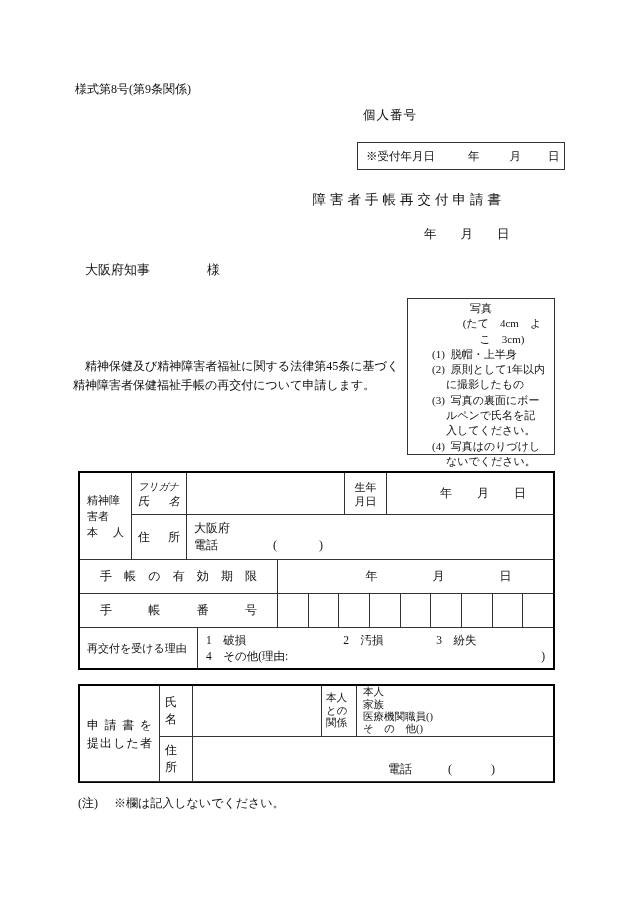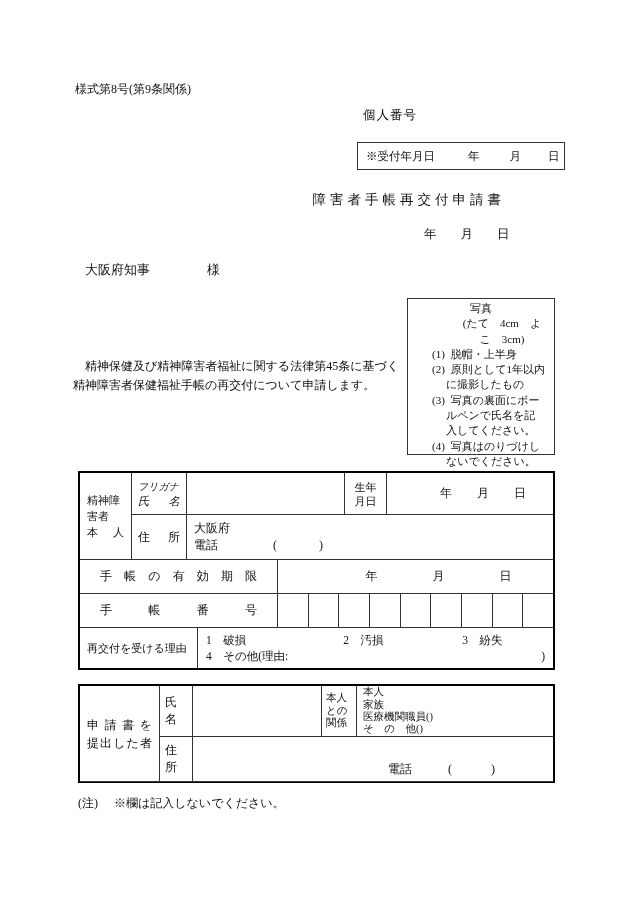--- a/index.html
+++ b/index.html
@@ -65,21 +65,21 @@
   .wide-label{width:198px;padding:0 20px;}
   .validity-date{flex:1;flex-direction:row;align-items:center;padding-left:53px;gap:55px;}
   .rowD{height:34px;}
   .num-cells{flex:1;display:flex;}
   .ncell{flex:1;border-right:1px solid #333;}
   .ncell:last-child{border-right:none;}
   .rowE{height:40px;}
   .reason-label{width:118px;font-size:11px;padding:0 7px;}
   .reason-content{flex:1;font-size:11.5px;line-height:16px;padding:0 8px;}
   .reason-l1 span.o2{margin-left:94px;}
-  .reason-l1 span.o3{margin-left:76px;}
+  .reason-l1 span.o3{margin-left:50px;}
   .reason-l2{display:flex;justify-content:space-between;}
 
   
   .submitter-label{width:80px;line-height:18px;justify-content:center;}
   .row2A{height:51px;}
   .row2B{height:44px;border-bottom:none;}
   .small-label{width:33px;padding:0 5px;}
   .sub-name-blank{width:129px;}
   .relation-label{width:35px;font-size:10.5px;line-height:12.5px;padding:0 4px;text-align:left;}
   .relation-options{flex:1;font-size:10.5px;line-height:12.3px;padding:0 6px;}

